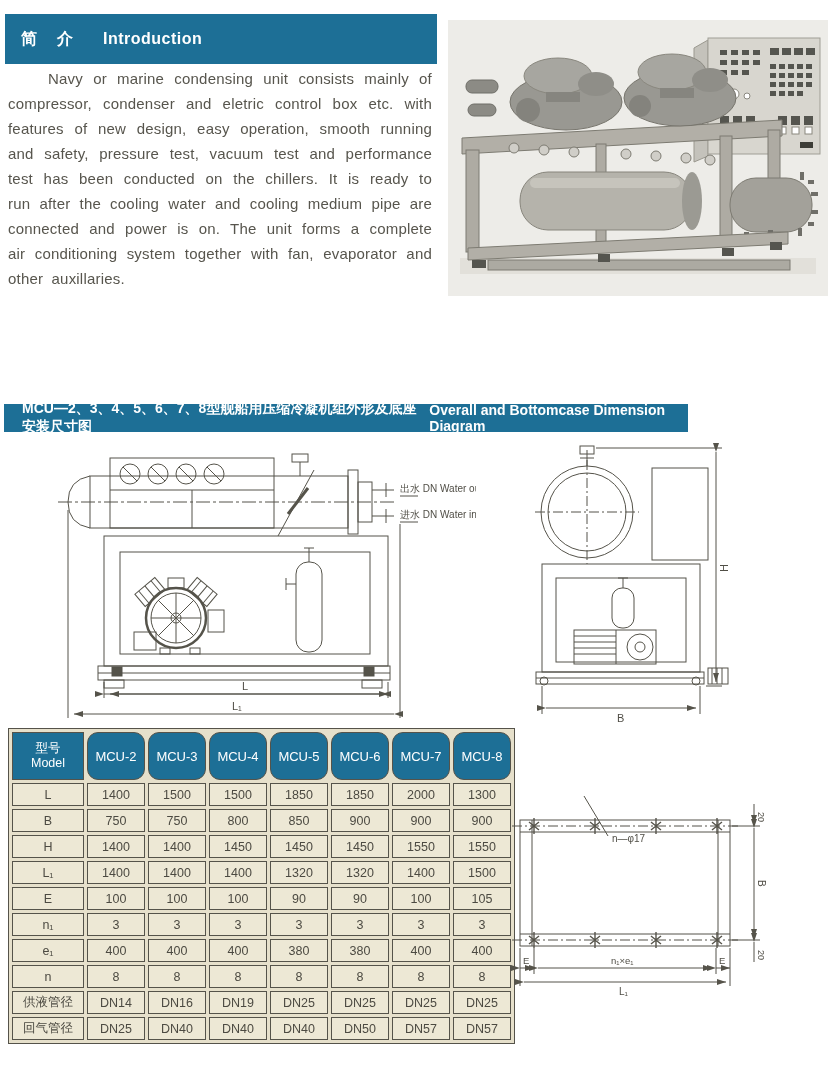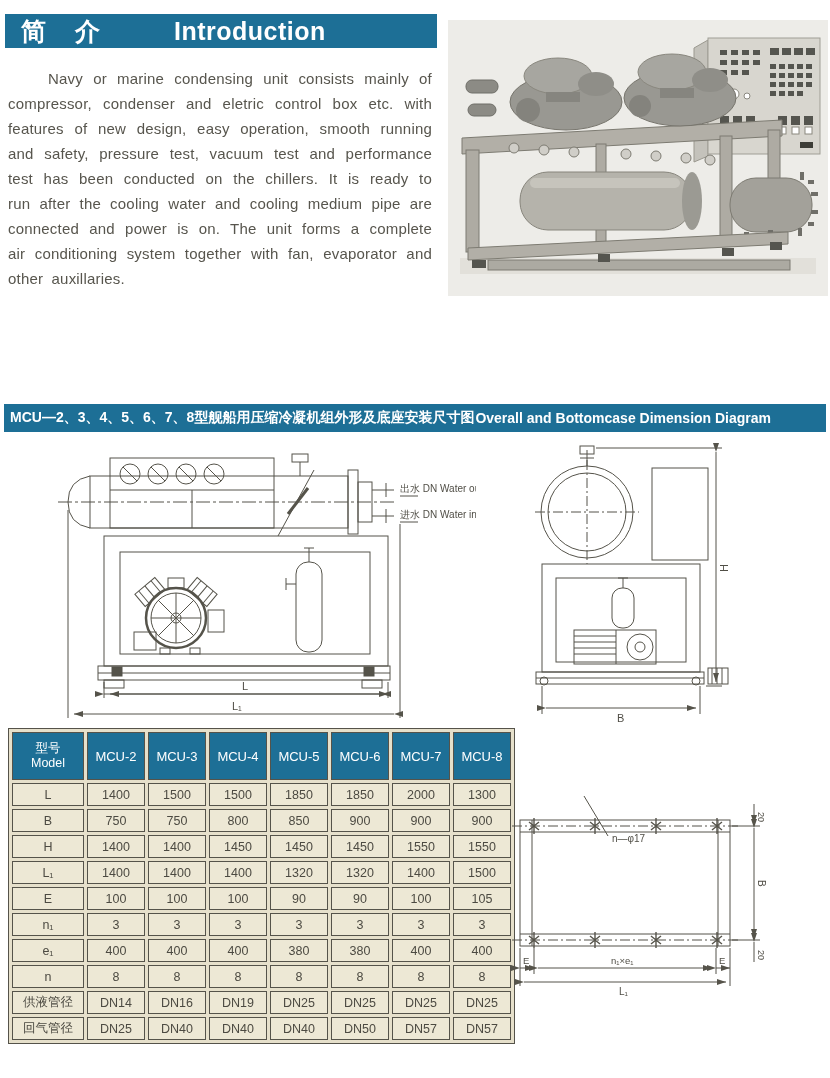--- a/index.html
+++ b/index.html
@@ -5,24 +5,24 @@
   html,body{margin:0;padding:0;}
   body{
     width:830px;height:1078px;position:relative;background:#ffffff;
     font-family:"Liberation Sans","DejaVu Sans",sans-serif;color:#46443e;
     overflow:hidden;
   }
   .banner{
     position:absolute;background:#1d6f96;color:#ffffff;
     display:flex;align-items:center;box-sizing:border-box;font-weight:bold;
   }
-  #banner-intro{left:5px;top:14px;width:432px;height:34px;padding-left:16px;font-size:25px;gap:44px;}
+  #banner-intro{left:5px;top:14px;width:432px;height:50px;padding-left:16px;font-size:16px;}
   #banner-intro .zh{letter-spacing:2px;}
   #banner-intro .en{margin-left:28px;letter-spacing:0.5px;}
-  #banner-mcu{left:4px;top:404px;width:822px;height:28px;padding-left:6px;font-size:14px;}
+  #banner-mcu{left:4px;top:404px;width:684px;height:28px;padding-left:18px;font-size:14px;}
   #banner-mcu .en{margin-left:1px;}
 
   #text-flow{position:absolute;left:8px;top:66px;width:818px;}
   #photo-spacer{float:right;width:394px;height:234px;}
   p.zh{
     margin:0 0 22px 0;font-size:15.5px;line-height:27px;letter-spacing:3px;
     text-align:justify;text-indent:34px;color:#4a483f;
   }
   p.en{
     margin:0;font-size:15px;line-height:25px;word-spacing:4px;letter-spacing:0.2px;
@@ -40,21 +40,21 @@
     position:absolute;left:8px;top:728px;
     border-collapse:separate;border-spacing:3px;
     background:#e6e0cb;border:1px solid #55534a;
   }
   #spec-table th,#spec-table td{
     border:1px solid #55534a;background:#ede8d5;text-align:center;
     font-weight:normal;color:#4c4a42;font-size:12.5px;padding:0 2px;
   }
   #spec-table thead th{background:#1d6f96;color:#ffffff;height:46px;font-size:13px;}
   #spec-table thead th.corner-cell{width:66px;font-size:12.5px;line-height:15px;}
-  #spec-table thead th.col-head{width:52px;}
+  #spec-table thead th.col-head{width:52px;border-radius:11px;}
   #spec-table tbody th{width:66px;height:21px;}
   #spec-table tbody td{height:21px;}
 </style>
 </head>
 <body>
 
 <div id="banner-intro" class="banner">
   <span class="zh">简　介</span>
   <span class="en">Introduction</span>
 </div>

